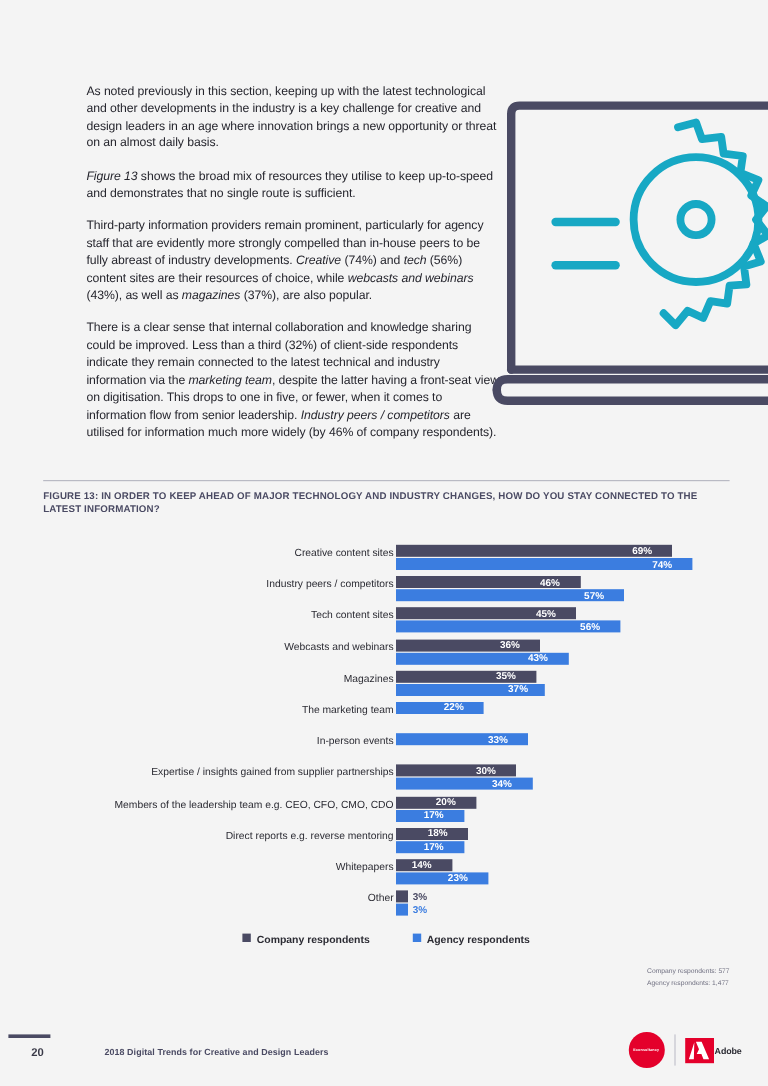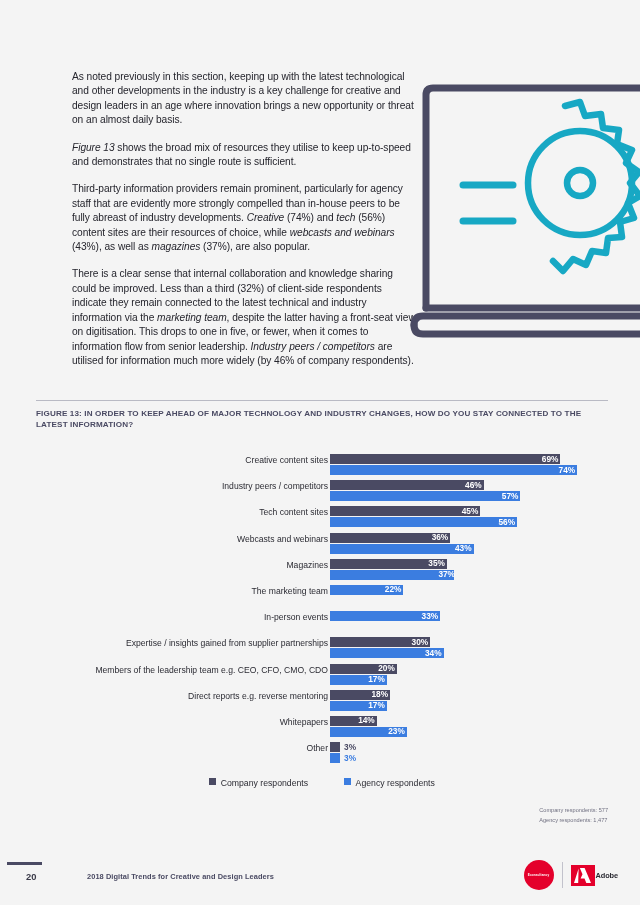--- a/index.html
+++ b/index.html
@@ -101,21 +101,21 @@
     position: absolute;
     top: 0.5px;
     font-size: 8.3px;
     font-weight: bold;
     line-height: 9.5px;
     white-space: nowrap;
   }
   .bar-value.inside {
     color: #ffffff;
     transform: translateX(-100%);
-    padding-right: 2px;
+    padding-right: 17px;
   }
   .bar-value.outside-company {
     color: #4a4a63;
     padding-left: 4px;
   }
   .bar-value.outside-agency {
     color: #3b7de0;
     padding-left: 4px;
   }
 
@@ -126,20 +126,21 @@
     width: 572px;
     display: flex;
     justify-content: center;
     gap: 36px;
   }
   .legend-item {
     display: flex;
     gap: 5px;
     font-size: 8.7px;
     color: #2b2b33;
+    font-weight: bold;
   }
   .legend-swatch {
     width: 6.5px; height: 6.5px;
     display: inline-block;
   }
   .legend-swatch.company { background: #4a4a63; }
   .legend-swatch.agency  { background: #3b7de0; }
 
   
   #footnote {

